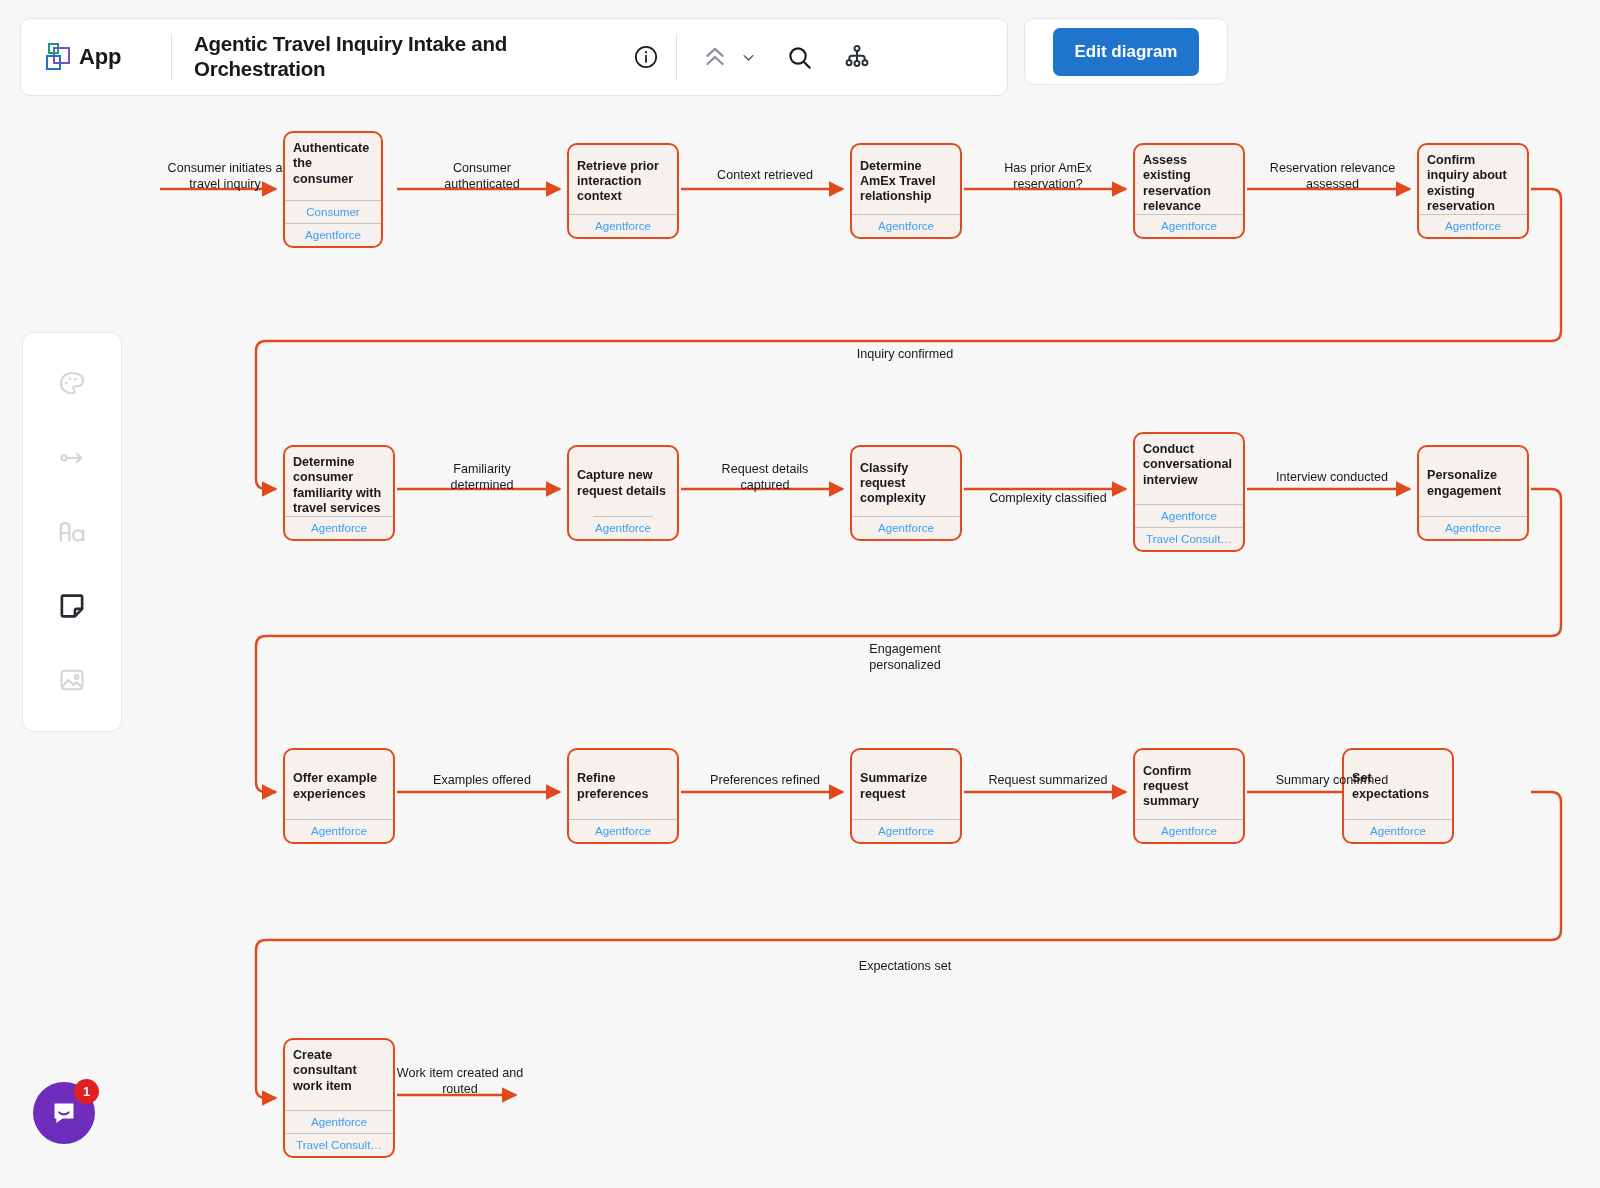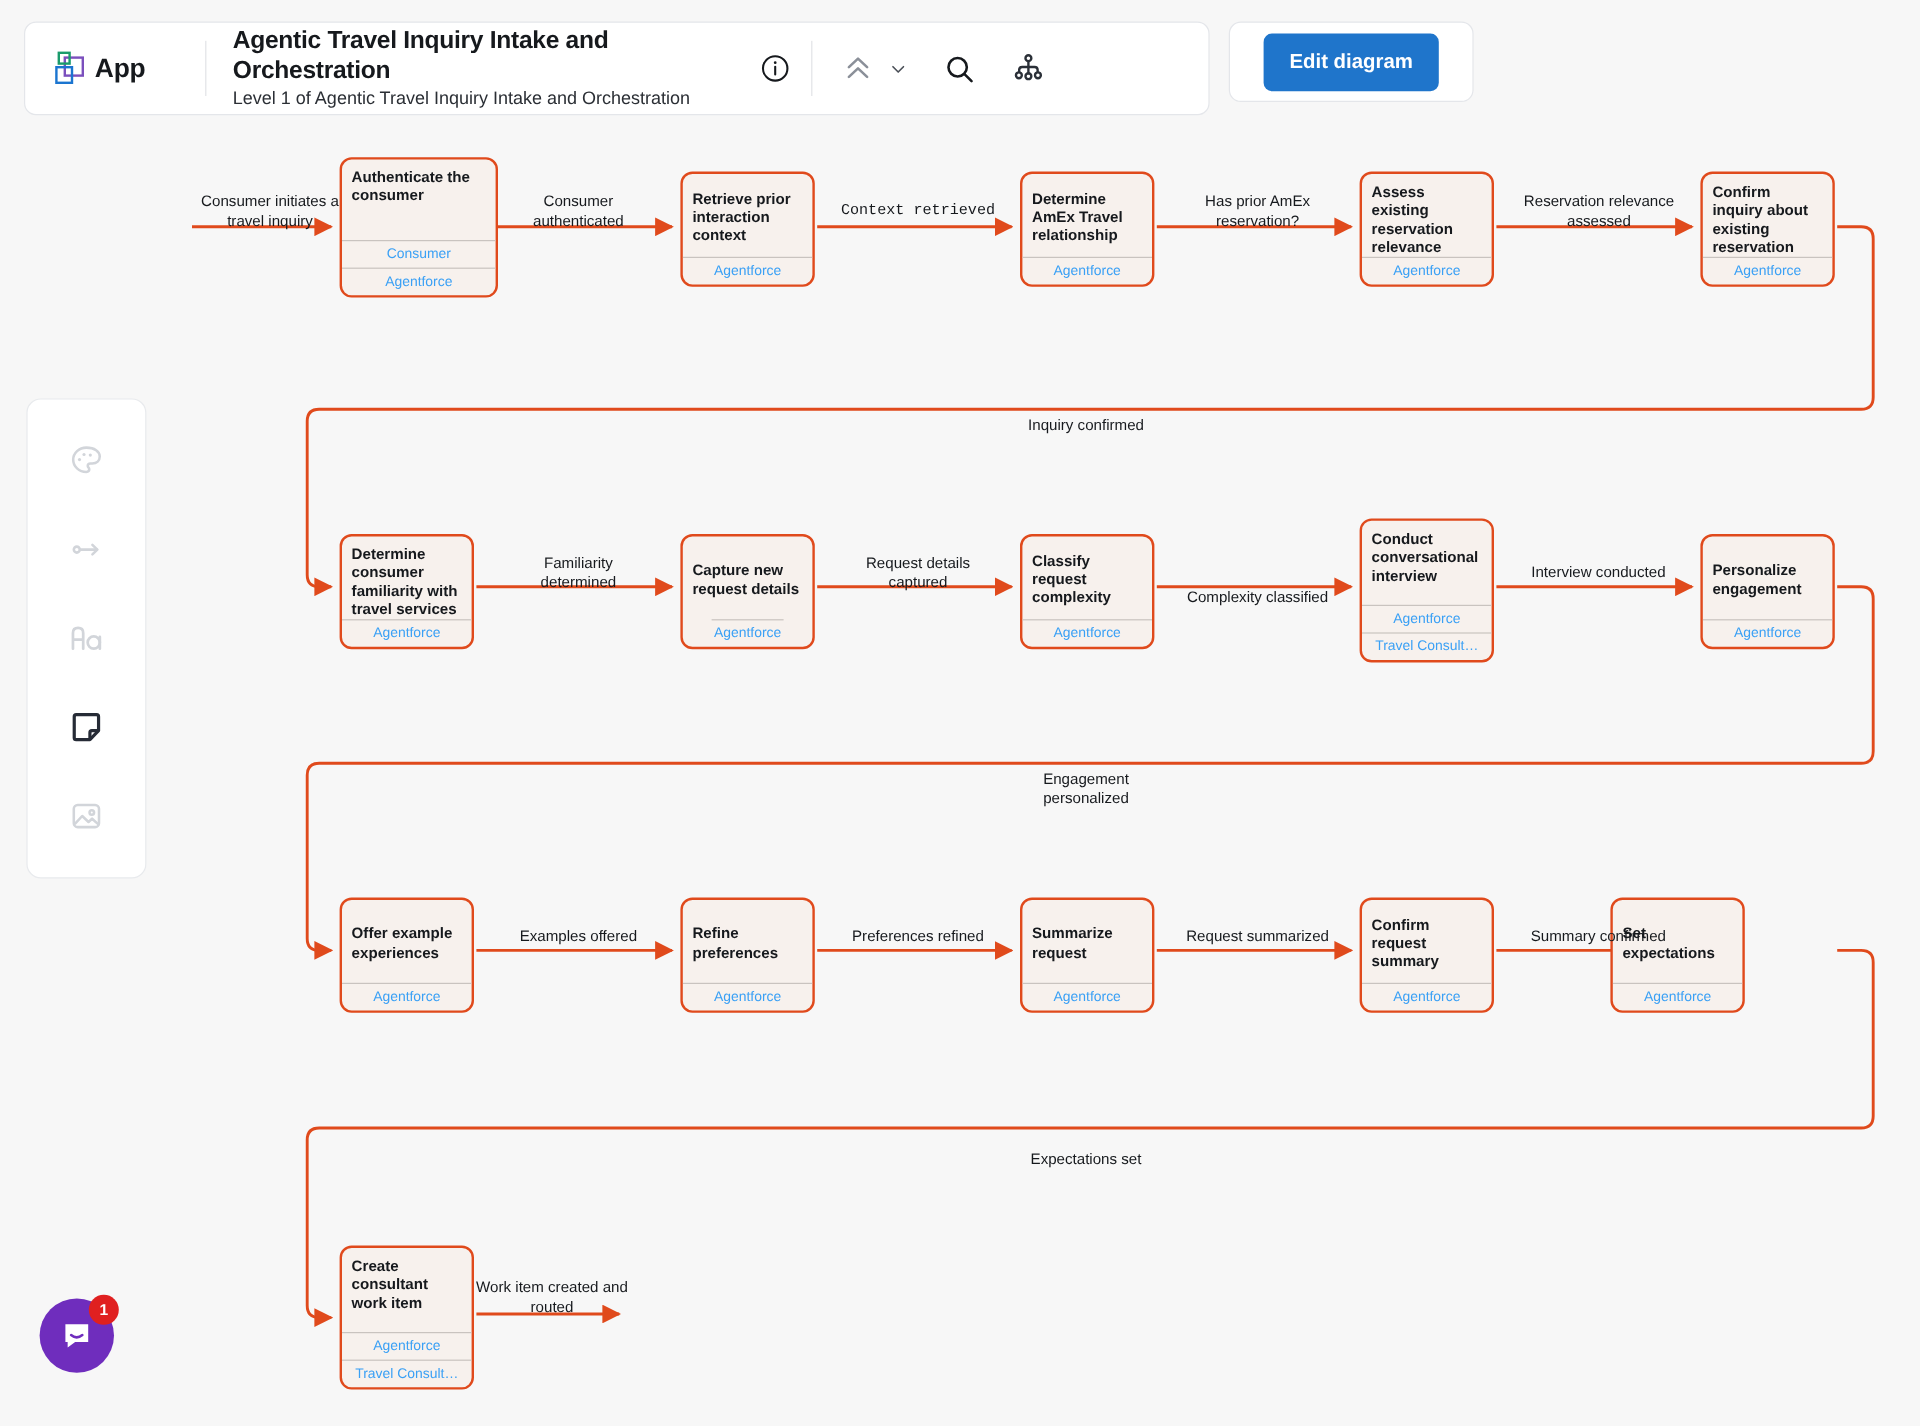--- a/index.html
+++ b/index.html
@@ -150,21 +150,21 @@
       <path d="M 1247 792 L 1410 792"></path>
 
       <path d="M 1531 792 L 1551 792 Q 1561 792 1561 802 L 1561 930 Q 1561 940 1551 940
                L 266 940 Q 256 940 256 950 L 256 1088 Q 256 1098 266 1098 L 276 1098"></path>
 
       <path d="M 397 1095 L 516 1095"></path>
     </g>
   </svg>
 
   <div id="nodes-layer">
-      <div class="node" style="left: 283px; top: 131px; width: 132px; height: 117px;">
+      <div class="node" style="left: 283px; top: 131px; width: 100px; height: 117px;">
         <div class="node-title top">Authenticate the consumer</div>
         <div class="node-role">Consumer</div>
         <div class="node-role">Agentforce</div>
       </div>
       <div class="node" style="left: 567px; top: 143px; width: 112px; height: 96px;">
         <div class="node-title">Retrieve prior interaction context</div>
         <div class="node-role">Agentforce</div>
       </div>
       <div class="node" style="left: 850px; top: 143px; width: 112px; height: 96px;">
         <div class="node-title">Determine AmEx Travel relationship</div>
@@ -221,21 +221,21 @@
       </div>
       <div class="node" style="left: 283px; top: 1038px; width: 112px; height: 120px;">
         <div class="node-title top">Create consultant work item</div>
         <div class="node-role">Agentforce</div>
         <div class="node-role">Travel Consult…</div>
       </div>
       <div class="edge-label" style="left: 160px; top: 161px; width: 130px;">Consumer initiates a
 travel inquiry</div>
       <div class="edge-label" style="left: 417px; top: 161px; width: 130px;">Consumer
 authenticated</div>
-      <div class="edge-label" style="left: 700px; top: 168px; width: 130px; font-family: Liberation Mono, monospace;">Context retrieved</div>
+      <div class="edge-label" style="left: 700px; top: 168px; width: 130px;">Context retrieved</div>
       <div class="edge-label" style="left: 983px; top: 161px; width: 130px;">Has prior AmEx
 reservation?</div>
       <div class="edge-label" style="left: 1260px; top: 161px; width: 145px;">Reservation relevance
 assessed</div>
       <div class="edge-label" style="left: 840px; top: 347px; width: 130px;">Inquiry confirmed</div>
       <div class="edge-label" style="left: 417px; top: 462px; width: 130px;">Familiarity
 determined</div>
       <div class="edge-label" style="left: 700px; top: 462px; width: 130px;">Request details
 captured</div>
       <div class="edge-label" style="left: 983px; top: 470px; width: 130px; margin-top: 21px;">Complexity classified</div>
@@ -260,21 +260,20 @@
         <span class="sq sq-blue"></span>
       </span>
       <span class="brand-name">App</span>
     </div>
 
     <div class="hdr-divider"></div>
 
     <div class="title-block">
 
       <div class="diagram-title">Agentic Travel Inquiry Intake and Orchestration</div>
-      <div class="diagram-sub">Level 1 of Agentic Travel Inquiry Intake and Orchestration</div>
     </div>
 
     <div class="hdr-tools">
       <button class="icon-btn" title="Info">
         <svg width="26" height="26" viewBox="0 0 24 24" fill="none" stroke="#16191d" stroke-width="1.6">
           <circle cx="12" cy="12" r="9.4"></circle>
           <circle cx="12" cy="7.6" r="1.05" fill="#16191d" stroke="none"></circle>
           <path d="M12 10.8 V16.6" stroke-linecap="round"></path>
         </svg>
       </button>

